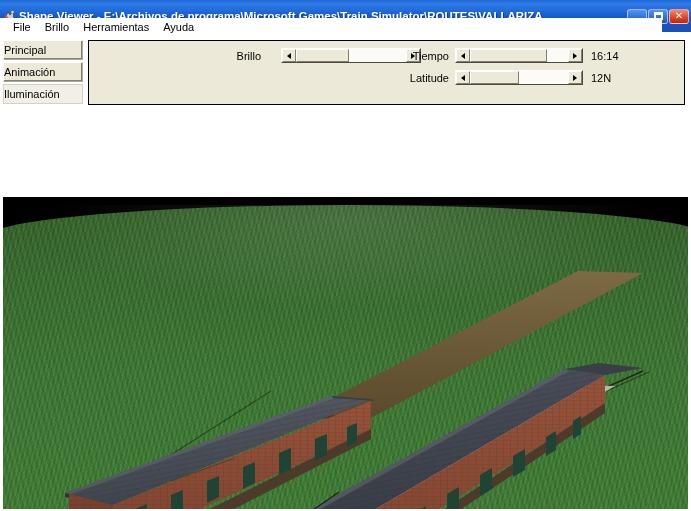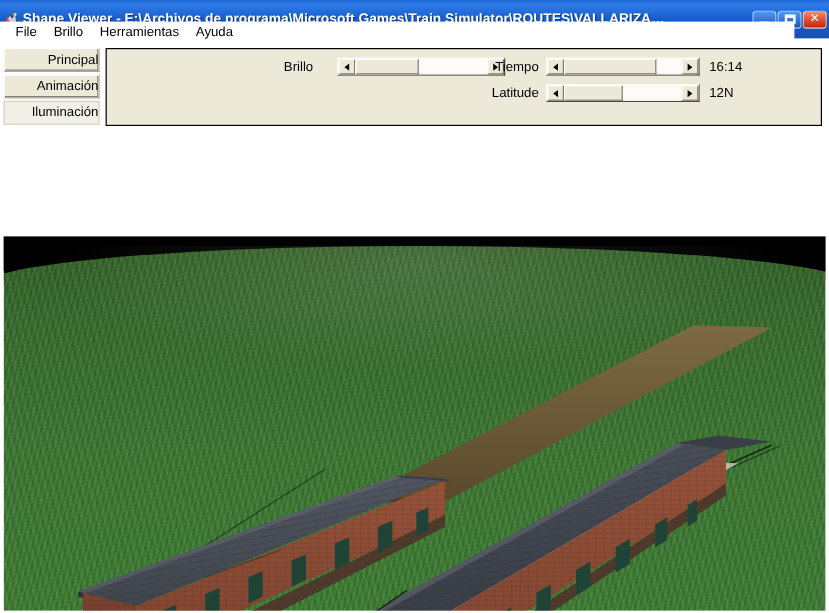--- a/index.html
+++ b/index.html
@@ -31,21 +31,21 @@
   .menubar{position:absolute;left:0;top:18px;width:662px;height:17px;background:#fff;
     display:flex;align-items:center;padding-left:6px;box-sizing:border-box;}
   .menuitem{padding:1px 7px;font-size:11px;color:#000;white-space:nowrap;}
 
   
   .toolzone{position:absolute;left:0;top:35px;width:691px;height:78px;background:#fff;}
 
   
   .tabcol{position:absolute;left:3px;top:5px;width:80px;}
   .tabbtn{width:80px;height:20px;box-sizing:border-box;margin-bottom:2px;
-    background:#ece9d8;text-align:right;line-height:18px;font-size:11px;color:#000;
+    background:#ece9d8;text-align:left;line-height:18px;font-size:11px;color:#000;
     border:1px solid #aca899;border-top-color:#fff;border-left-color:#fff;
     box-shadow:inset -1px -1px 0 #848278;}
   .tabbtn.active{background:#f2f0e6;border:1px solid #d6d2c2;box-shadow:none;}
 
   
   .panel{position:absolute;left:88px;top:5px;width:597px;height:65px;
     background:#ece9d8;border:1px solid #000;box-sizing:border-box;}
 
   .row{position:absolute;display:flex;align-items:center;}
   .lbl{font-size:11px;color:#000;text-align:right;white-space:nowrap;}

